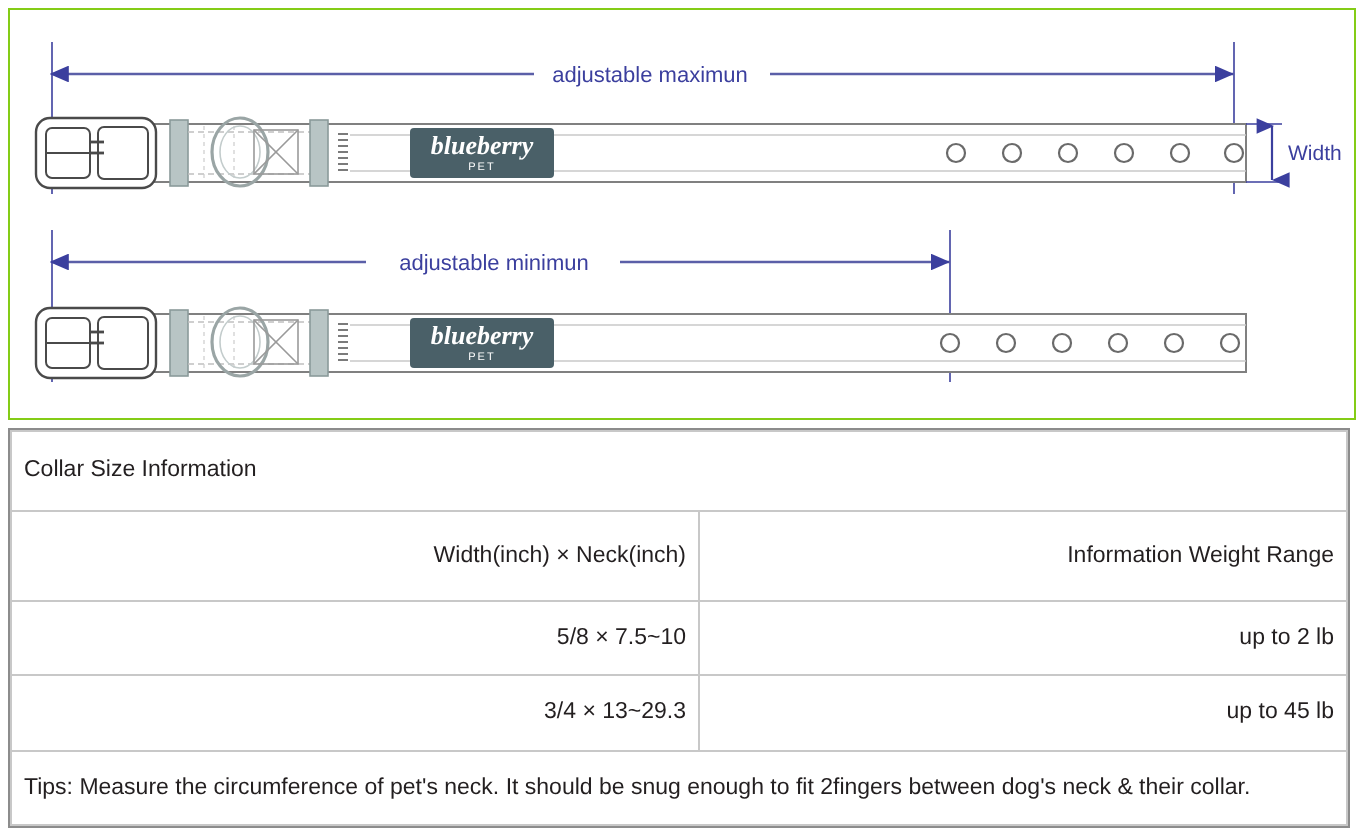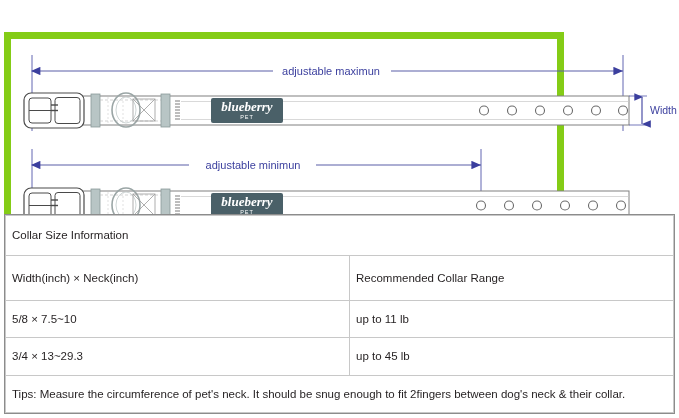--- a/index.html
+++ b/index.html
@@ -6,22 +6,22 @@
   body{
     width:679px;height:418px;
     font-family:"Liberation Sans",sans-serif;
     color:#231f20;
     -webkit-font-smoothing:antialiased;
   }
   .page{position:relative;width:679px;height:418px;overflow:hidden;}
 
   
   .diagram-panel{
-    position:absolute;left:4px;top:4px;width:560px;height:206px;
-    border:7px solid #84cc16;box-sizing:border-box;background:#fff;margin-top:28px;
+    position:absolute;left:4px;top:4px;width:674px;height:206px;
+    border:1px solid #84cc16;box-sizing:border-box;background:#fff;
   }
   .diagram-svg{position:absolute;left:0;top:0;}
 
   
   .table-wrap{
     position:absolute;left:4px;top:214px;width:671px;height:200px;
     border:1px solid #8c8c8c;box-sizing:border-box;background:#fff;
   }
   table.size-table{
     border-collapse:collapse;width:100%;height:100%;table-layout:fixed;
@@ -31,22 +31,22 @@
     font-size:11.5px;
     color:#231f20;
     padding:0 6px;
     vertical-align:middle;
     margin-left:48px;
   }
   td.caption-cell{
     border-top:none;border-left:none;border-right:none;
     text-align:left;font-size:12px;height:30px;padding-left:10px;
   }
-  td.hdr{text-align:left;height:34px;font-size:11.5px;}
-  td.cell{text-align:left;height:28px;}
+  td.hdr{text-align:right;height:34px;font-size:11.5px;}
+  td.cell{text-align:right;height:28px;}
   td.tips-cell{
     border-bottom:none;border-left:none;border-right:none;
     text-align:left;font-size:10.5px;height:28px;padding-left:10px;
   }
   .col-left{width:51.5%;}
   .col-right{width:48.5%;}
 </style>
 </head>
 <body>
 
@@ -213,25 +213,25 @@
       <colgroup>
           <col class="col-left">
           <col class="col-right">
         </colgroup>
       <tbody>
         <tr>
           <td class="caption-cell" colspan="2">Collar Size Information</td>
         </tr>
         <tr>
           <td class="hdr">Width(inch)  ×  Neck(inch)</td>
-          <td class="hdr">Recommended Collar Range</td>
+          <td class="hdr">Information Weight Range</td>
         </tr>
         <tr>
           <td class="cell">5/8 × 7.5~10</td>
-          <td class="cell">up to 11 lb</td>
+          <td class="cell">up to 2 lb</td>
         </tr>
         <tr>
           <td class="cell">3/4 × 13~29.3</td>
           <td class="cell">up to 45 lb</td>
         </tr>
         <tr>
           <td class="tips-cell" colspan="2">Tips: Measure the circumference of pet's neck. It should be snug enough to fit 2fingers between dog's neck &amp; their collar.</td>
         </tr>
       </tbody>
     </table>

